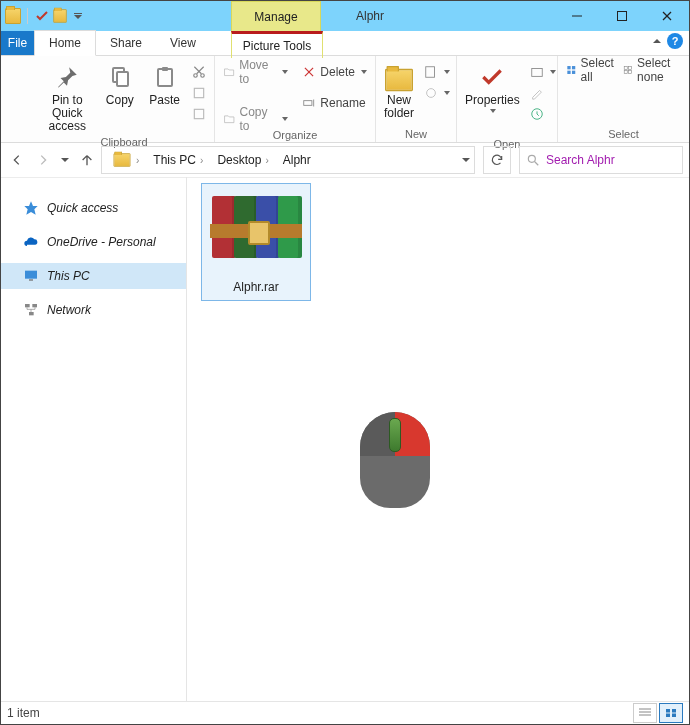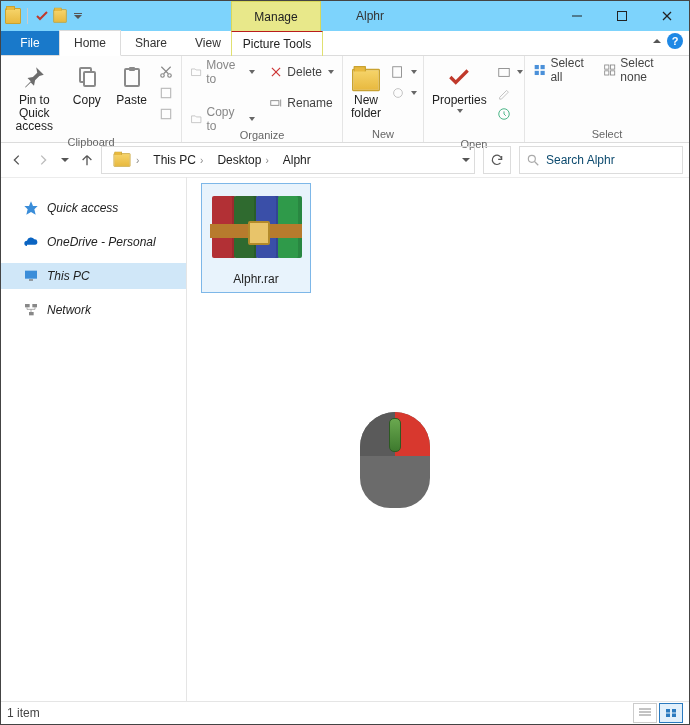--- a/index.html
+++ b/index.html
@@ -14,24 +14,24 @@
   .qat-item { width:16px; height:16px; display:flex; align-items:center; justify-content:center; }
   .chevron-down { width:0;height:0;border-left:4px solid transparent;border-right:4px solid transparent;border-top:4px solid #555; }
   .manage-tab { position:absolute; left:230px; top:0; height:30px; width:90px; background:#e8e88a; border:1px solid #d8d85a; border-bottom:none; box-sizing:border-box; display:flex; align-items:center; justify-content:center; }
   .title-text { position:absolute; left:355px; top:0; height:30px; display:flex; align-items:center; color:#333; }
   .window-controls { position:absolute; right:0; top:0; display:flex; }
   .window-controls .wc { width:45px; height:30px; display:flex; align-items:center; justify-content:center; }
   .wc svg { width:12px; height:12px; }
 
   
   .tabstrip { height:24px; display:flex; align-items:flex-end; border-bottom:1px solid #dcdcdc; position:relative; background:#fff; }
-  .file-tab { width:58px; height:24px; background:#1979ca; color:#fff; display:flex; align-items:center; justify-content:center; }
+  .file-tab { width:33px; height:24px; background:#1979ca; color:#fff; display:flex; align-items:center; justify-content:center; }
   .tab { height:24px; padding:0 14px; display:flex; align-items:center; color:#333; }
   .tab.active { border:1px solid #dcdcdc; border-bottom:1px solid #fff; position:relative; top:1px; background:#fff; }
-  .picture-tools { position:absolute; left:230px; top:0; height:24px; width:90px; display:flex; align-items:center; justify-content:center; border-top:1px solid #b91c1c; border-left:1px solid #e0e070; border-right:1px solid #e0e070; }
+  .picture-tools { position:absolute; left:230px; top:0; height:24px; width:90px; display:flex; align-items:center; justify-content:center; border-top:3px solid #b91c1c; border-left:1px solid #e0e070; border-right:1px solid #e0e070; }
   .helpctl { position:absolute; right:6px; top:2px; display:flex; align-items:center; gap:6px; }
   .help-circle { width:16px; height:16px; border-radius:50%; background:#1e88e5; color:#fff; font-weight:bold; display:flex; align-items:center; justify-content:center; font-size:11px; }
   .caret-up { width:0;height:0;border-left:4px solid transparent;border-right:4px solid transparent;border-bottom:4px solid #555; }
 
   
   .ribbon { height:86px; border-bottom:1px solid #dcdcdc; background:#fdfdfd; display:flex; }
   .rgroup { border-right:1px solid #e5e5e5; display:flex; flex-direction:column; }
   .rgroup .body { flex:1; display:flex; align-items:flex-start; padding:4px 6px 0 6px; gap:6px;}
   .rgroup .label { text-align:center; color:#666; font-size:11px; padding-bottom:2px;}
   .bigbtn { display:flex; flex-direction:column; align-items:center; justify-content:flex-start; text-align:center; line-height:1.1; padding:2px 2px; }
@@ -44,37 +44,37 @@
   
   .navbar { height:34px; display:flex; align-items:center; padding:0 6px; gap:4px; border-bottom:1px solid #ececec; }
   .navbtns { display:flex; align-items:center; gap:6px; color:#777;}
   .nav-arrow { width:20px; height:20px; display:flex; align-items:center; justify-content:center;}
   .nav-arrow svg{ width:14px;height:14px;}
   .addressbar { flex:1; height:26px; border:1px solid #dcdcdc; display:flex; align-items:center; padding-left:4px; gap:0; }
   .crumb { display:flex; align-items:center; padding:0 6px; height:100%; gap:2px;}
   .crumb-sep { color:#888; padding:0 2px; font-size:10px;}
   .addr-end { margin-left:auto; display:flex; align-items:center; padding-right:4px; gap:6px;}
   .refresh { width:26px; height:26px; border:1px solid #dcdcdc; display:flex; align-items:center; justify-content:center; margin-left:4px;}
-  .searchbox { width:150px; height:26px; border:1px solid #dcdcdc; display:flex; align-items:center; padding:0 6px; color:#0c4a6e; gap:6px; margin-left:4px;}
+  .searchbox { width:150px; height:26px; border:1px solid #dcdcdc; display:flex; align-items:center; padding:0 6px; color:#a21caf; gap:6px; margin-left:4px;}
 
   
   .body-area { position:absolute; top:176px; bottom:22px; left:0; right:0; display:flex; }
   .navpane { width:185px; border-right:1px solid #e5e5e5; padding-top:18px;}
   .nitem { height:26px; display:flex; align-items:center; gap:8px; padding-left:22px;font-style:italic;}
   .nitem.active { background:#d0e7f8; }
   .nicon { width:16px; height:16px; }
   .content { flex:1; position:relative; }
   .filecard { position:absolute; left:14px; top:6px; width:100px; border:1px solid #7db7e8; background:#e8f3fc; padding:4px 4px 6px 4px; text-align:center; }
   .filecard .thumb { width:92px; height:80px; margin:0 auto; position:relative; }
   .books { position:absolute; inset:0; }
   .book { position:absolute; top:8px; width:24px; height:62px; border-radius:2px; box-shadow:inset -4px 0 0 rgba(0,0,0,0.12); }
   .b1{left:2px;background:#b23035;} .b2{left:24px;background:#2f6a2f;} .b3{left:46px;background:#3a4fa8;} .b4{left:68px;background:#2f9a4a;}
   .belt { position:absolute; left:0; right:0; top:36px; height:14px; background:#b77b2d; }
   .buckle { position:absolute; left:38px; top:33px; width:18px; height:20px; background:#e8c46a; border:2px solid #b38a2a; border-radius:2px; }
-  .filename { margin-top:4px; }
+  .filename { margin-top:12px; }
 
   
   .mouse { position:absolute; left:173px; top:235px; width:70px; height:96px; }
   .mbody { position:absolute; left:0; right:0; top:0; bottom:0; border-radius:35px 35px 30px 30px; background:#6b6b6b; overflow:hidden;}
   .mtop { position:absolute; left:0; right:0; top:0; height:44px; display:flex;}
   .ml { flex:1; background:#5a5a5a;} .mr { flex:1; background:#d8382e;}
   .mwheel { position:absolute; left:50%; top:6px; transform:translateX(-50%); width:10px; height:32px; border-radius:5px; background:linear-gradient(#6aa84f,#3e7a2e); border:1px solid #2c5a22;}
 
   
   .statusbar { position:absolute; left:0; right:0; bottom:0; height:22px; border-top:1px solid #e5e5e5; display:flex; align-items:center; padding:0 6px; color:#444; justify-content:space-between;}
@@ -153,21 +153,21 @@
     <div class="helpctl">
       <div>
           <div class="caret-up"></div>
         </div>
       <div class="help-circle">?</div>
     </div>
   </div>
 
   <div class="ribbon">
 
-    <div class="rgroup" style="width:180px;">
+    <div class="rgroup" style="width:180px;padding-left:33px;">
       <div class="body">
         <div class="bigbtn" style="width:58px">
           <div class="icon">
               <svg viewBox="0 0 24 24" width="26" height="26">
                 <path d="M14 3l7 7-4 1-4 4-1 5-3-3-5 5 0-1 5-5-3-3 5-1 4-4z" fill="#6d6d6d"></path>
               </svg>
             </div>
           <span style="white-space:pre-line;">Pin to Quick
 access</span>
         </div>

